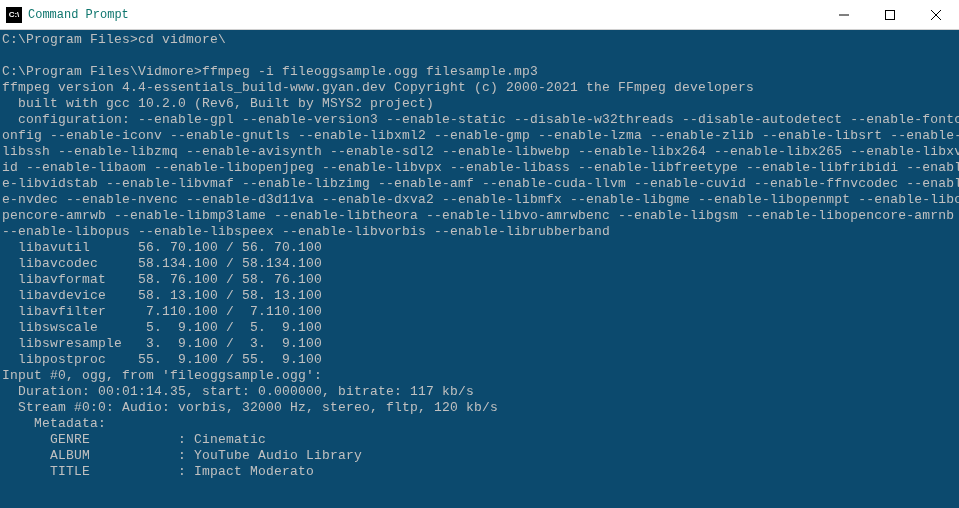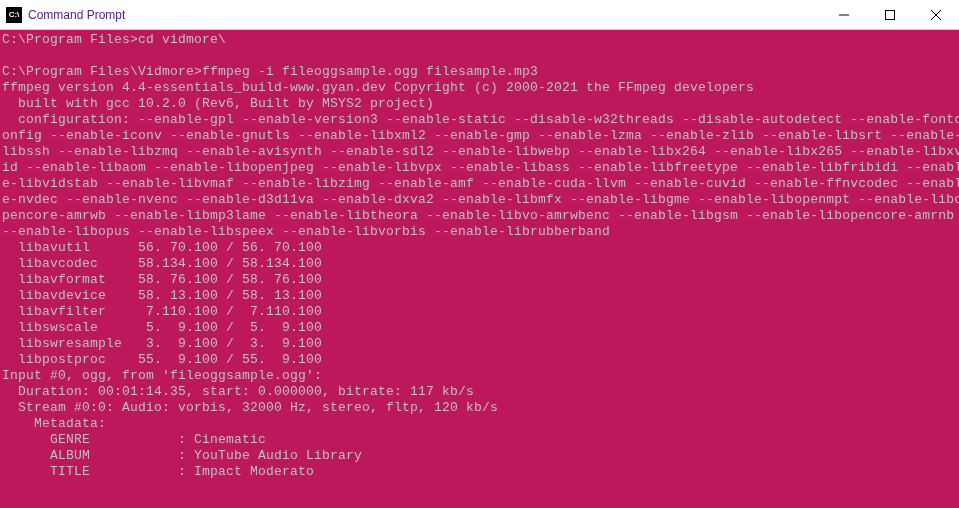--- a/index.html
+++ b/index.html
@@ -26,41 +26,41 @@
     margin-right: 6px;
     display: flex;
     align-items: center;
     justify-content: center;
     color: #fff;
     font-size: 8px;
     font-family: sans-serif;
     font-weight: bold;
   }
   .titlebar-title {
-    font-family: Liberation Sans, sans-serif;
+    font-family: Liberation Mono, monospace;
     font-size: 12px;
-    color: #4c1d95;
+    color: #0f766e;
     flex: 1;
   }
   .window-controls {
     display: flex;
     height: 100%;
   }
   .win-btn {
     width: 46px;
     height: 100%;
     display: flex;
     align-items: center;
     justify-content: center;
     font-family: sans-serif;
     color: #000;
   }
   .win-btn svg { width: 10px; height: 10px; }
   .terminal {
-    background: #be185d;
+    background: #0c4a6e;
     color: #c0c0c0;
     padding: 2px 2px;
     white-space: pre;
     line-height: 16px;
     font-size: 13px;
     height: calc(100% - 30px);
     overflow: hidden;
     letter-spacing: 0.2px;
   }
 </style>

